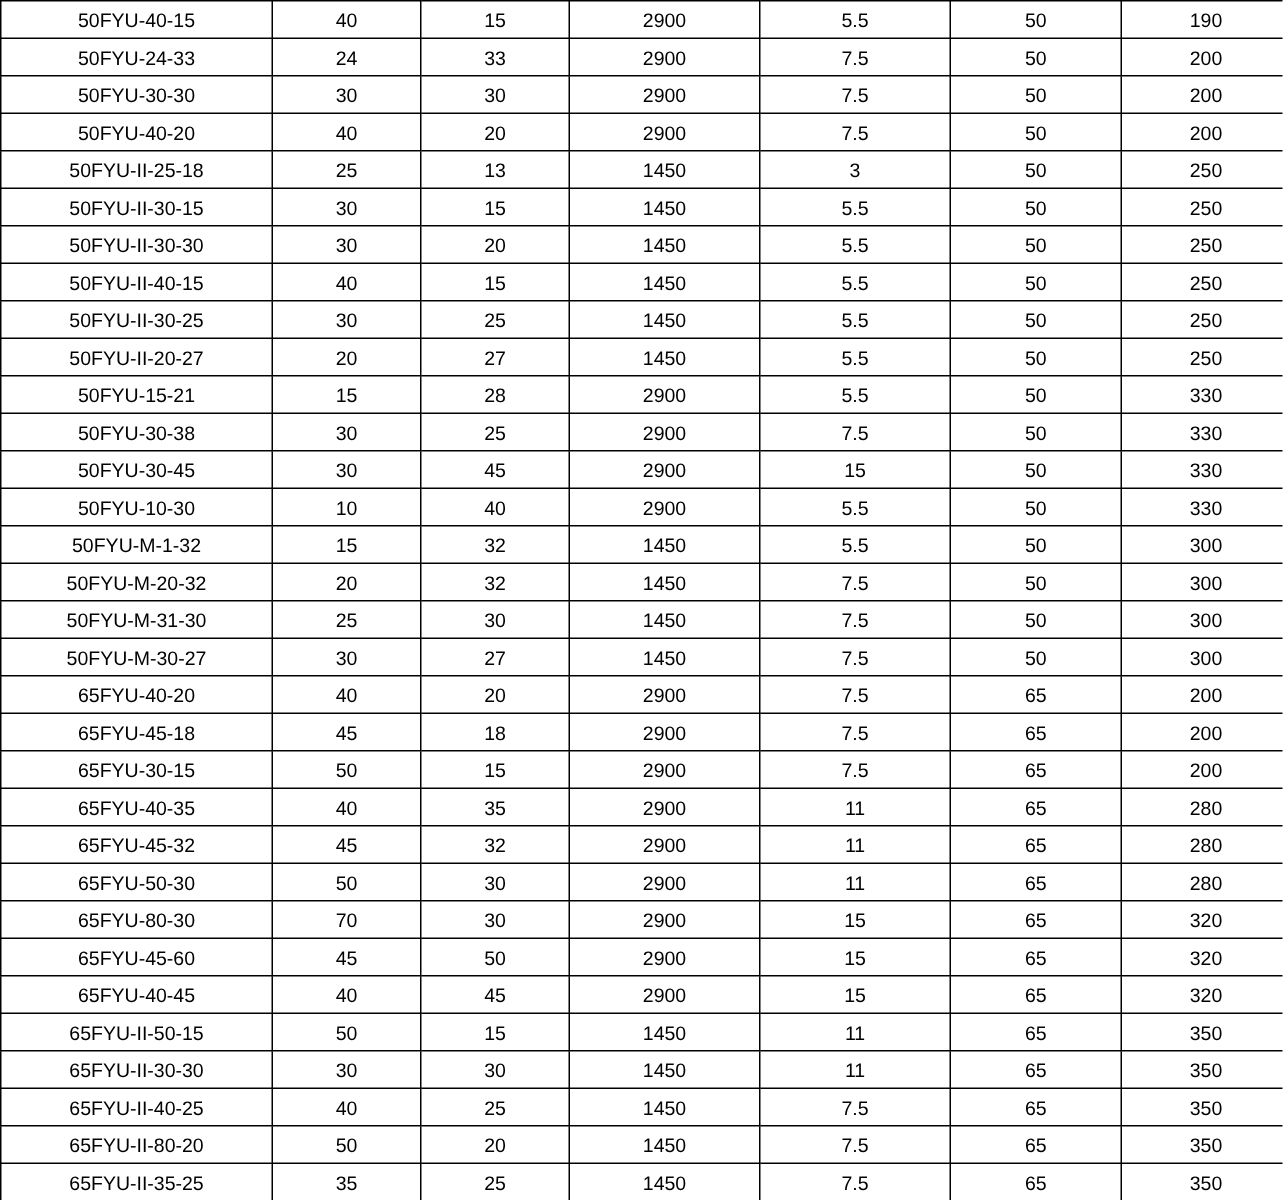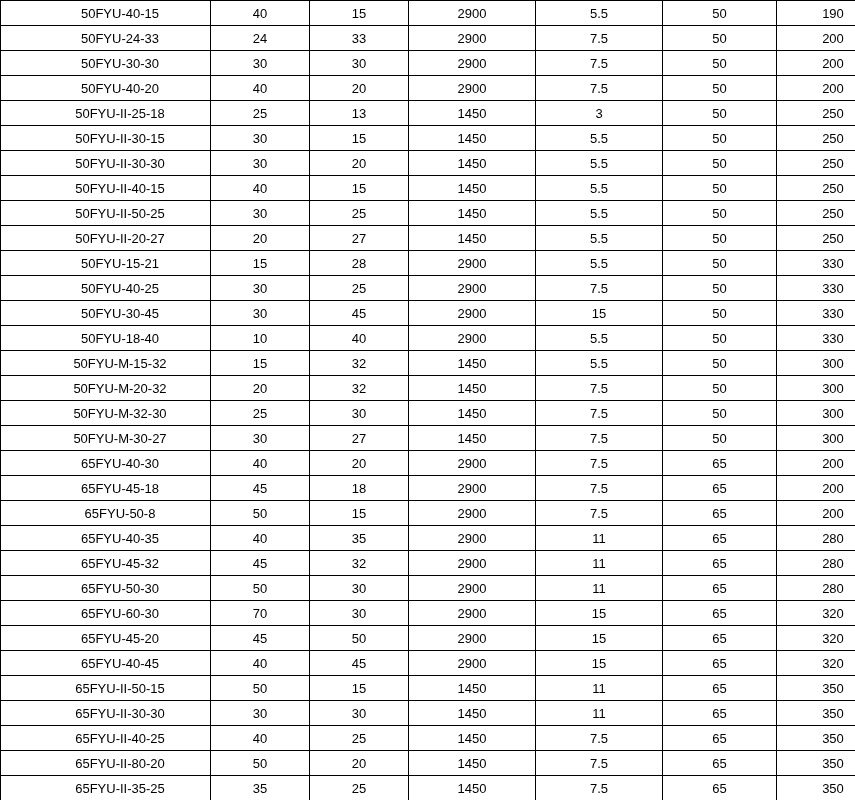--- a/index.html
+++ b/index.html
@@ -22,21 +22,21 @@
     border: 1px solid #000000;
     height: 24px;
     font-size: 13px;
     color: #000000;
     text-align: center;
     vertical-align: middle;
     padding: 0;
     white-space: nowrap;
     overflow: hidden;
   }
-  table.spec-table td.c0 { width: 180px; padding-left: 29px; }
+  table.spec-table td.c0 { width: 180px; }
   table.spec-table td.c1 { width: 98px; }
   table.spec-table td.c2 { width: 98px; }
   table.spec-table td.c3 { width: 126px; text-align: center; }
   table.spec-table td.c4 { width: 126px; }
   table.spec-table td.c5 { width: 113px; }
   table.spec-table td.c6 { width: 112px; }
   
   table.spec-table tr td:first-child { border-left: 1px solid #000000; }
   table.spec-table tr td:last-child { border-right: 1px solid #000000; }
 </style>
@@ -111,21 +111,21 @@
       <tr>
         <td class="c0">50FYU-II-40-15</td>
         <td class="c1">40</td>
         <td class="c2">15</td>
         <td class="c3">1450</td>
         <td class="c4">5.5</td>
         <td class="c5">50</td>
         <td class="c6">250</td>
       </tr>
       <tr>
-        <td class="c0">50FYU-II-50-25</td>
+        <td class="c0">50FYU-II-30-25</td>
         <td class="c1">30</td>
         <td class="c2">25</td>
         <td class="c3">1450</td>
         <td class="c4">5.5</td>
         <td class="c5">50</td>
         <td class="c6">250</td>
       </tr>
       <tr>
         <td class="c0">50FYU-II-20-27</td>
         <td class="c1">20</td>
@@ -138,102 +138,102 @@
       <tr>
         <td class="c0">50FYU-15-21</td>
         <td class="c1">15</td>
         <td class="c2">28</td>
         <td class="c3">2900</td>
         <td class="c4">5.5</td>
         <td class="c5">50</td>
         <td class="c6">330</td>
       </tr>
       <tr>
-        <td class="c0">50FYU-40-25</td>
+        <td class="c0">50FYU-30-38</td>
         <td class="c1">30</td>
         <td class="c2">25</td>
         <td class="c3">2900</td>
         <td class="c4">7.5</td>
         <td class="c5">50</td>
         <td class="c6">330</td>
       </tr>
       <tr>
         <td class="c0">50FYU-30-45</td>
         <td class="c1">30</td>
         <td class="c2">45</td>
         <td class="c3">2900</td>
         <td class="c4">15</td>
         <td class="c5">50</td>
         <td class="c6">330</td>
       </tr>
       <tr>
-        <td class="c0">50FYU-18-40</td>
+        <td class="c0">50FYU-10-30</td>
         <td class="c1">10</td>
         <td class="c2">40</td>
         <td class="c3">2900</td>
         <td class="c4">5.5</td>
         <td class="c5">50</td>
         <td class="c6">330</td>
       </tr>
       <tr>
-        <td class="c0">50FYU-M-15-32</td>
+        <td class="c0">50FYU-M-1-32</td>
         <td class="c1">15</td>
         <td class="c2">32</td>
         <td class="c3">1450</td>
         <td class="c4">5.5</td>
         <td class="c5">50</td>
         <td class="c6">300</td>
       </tr>
       <tr>
         <td class="c0">50FYU-M-20-32</td>
         <td class="c1">20</td>
         <td class="c2">32</td>
         <td class="c3">1450</td>
         <td class="c4">7.5</td>
         <td class="c5">50</td>
         <td class="c6">300</td>
       </tr>
       <tr>
-        <td class="c0">50FYU-M-32-30</td>
+        <td class="c0">50FYU-M-31-30</td>
         <td class="c1">25</td>
         <td class="c2">30</td>
         <td class="c3">1450</td>
         <td class="c4">7.5</td>
         <td class="c5">50</td>
         <td class="c6">300</td>
       </tr>
       <tr>
         <td class="c0">50FYU-M-30-27</td>
         <td class="c1">30</td>
         <td class="c2">27</td>
         <td class="c3">1450</td>
         <td class="c4">7.5</td>
         <td class="c5">50</td>
         <td class="c6">300</td>
       </tr>
       <tr>
-        <td class="c0">65FYU-40-30</td>
+        <td class="c0">65FYU-40-20</td>
         <td class="c1">40</td>
         <td class="c2">20</td>
         <td class="c3">2900</td>
         <td class="c4">7.5</td>
         <td class="c5">65</td>
         <td class="c6">200</td>
       </tr>
       <tr>
         <td class="c0">65FYU-45-18</td>
         <td class="c1">45</td>
         <td class="c2">18</td>
         <td class="c3">2900</td>
         <td class="c4">7.5</td>
         <td class="c5">65</td>
         <td class="c6">200</td>
       </tr>
       <tr>
-        <td class="c0">65FYU-50-8</td>
+        <td class="c0">65FYU-30-15</td>
         <td class="c1">50</td>
         <td class="c2">15</td>
         <td class="c3">2900</td>
         <td class="c4">7.5</td>
         <td class="c5">65</td>
         <td class="c6">200</td>
       </tr>
       <tr>
         <td class="c0">65FYU-40-35</td>
         <td class="c1">40</td>
@@ -255,30 +255,30 @@
       <tr>
         <td class="c0">65FYU-50-30</td>
         <td class="c1">50</td>
         <td class="c2">30</td>
         <td class="c3">2900</td>
         <td class="c4">11</td>
         <td class="c5">65</td>
         <td class="c6">280</td>
       </tr>
       <tr>
-        <td class="c0">65FYU-60-30</td>
+        <td class="c0">65FYU-80-30</td>
         <td class="c1">70</td>
         <td class="c2">30</td>
         <td class="c3">2900</td>
         <td class="c4">15</td>
         <td class="c5">65</td>
         <td class="c6">320</td>
       </tr>
       <tr>
-        <td class="c0">65FYU-45-20</td>
+        <td class="c0">65FYU-45-60</td>
         <td class="c1">45</td>
         <td class="c2">50</td>
         <td class="c3">2900</td>
         <td class="c4">15</td>
         <td class="c5">65</td>
         <td class="c6">320</td>
       </tr>
       <tr>
         <td class="c0">65FYU-40-45</td>
         <td class="c1">40</td>

